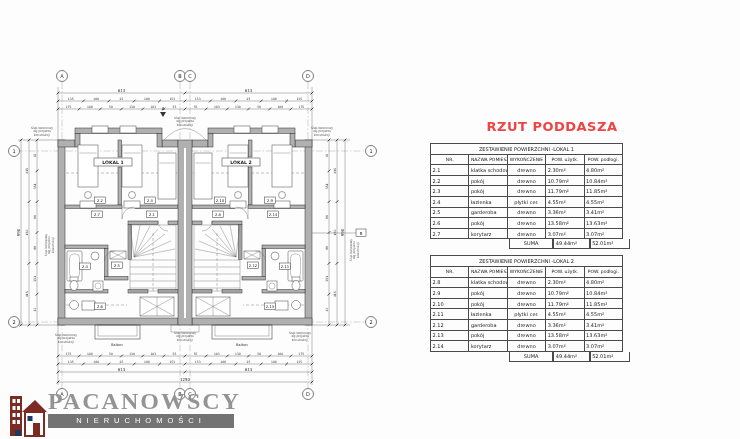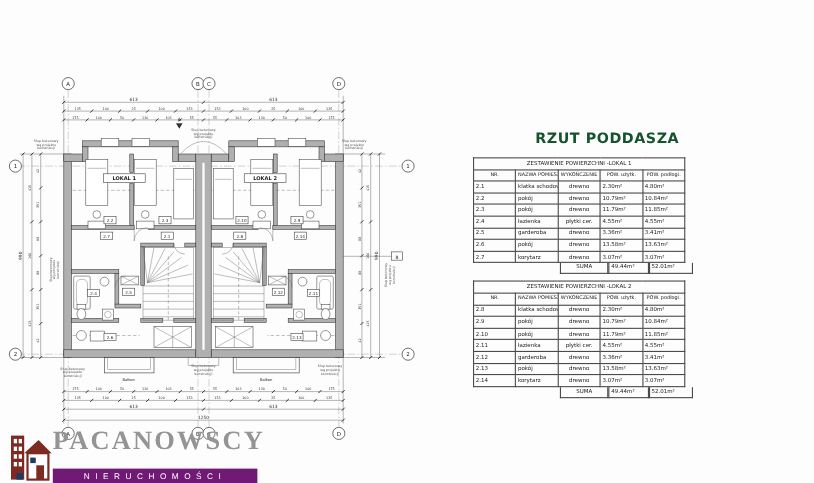--- a/index.html
+++ b/index.html
@@ -17,21 +17,21 @@
   .tick{stroke:#222;stroke-width:0.8;}
   .dimtxt{fill:#333;text-anchor:middle;font-family:"DejaVu Sans",sans-serif;}
   .lbl{fill:#1d1d1d;text-anchor:middle;font-family:"DejaVu Sans",sans-serif;}
   .ann{fill:#555;font-size:3px;text-anchor:middle;font-family:"DejaVu Sans",sans-serif;}
   .furn{stroke:#444;stroke-width:0.5;fill:#ffffff;}
   .tagbox{fill:#ffffff;stroke:#333;stroke-width:0.5;}
   .bubble{fill:#ffffff;stroke:#444;stroke-width:0.7;}
 
   
   .page-title{position:absolute;left:462px;top:119px;width:180px;text-align:center;
-    font-size:13px;font-weight:600;letter-spacing:0.5px;color:#14532d;}
+    font-size:13px;font-weight:600;letter-spacing:0.5px;color:#ef4444;}
   #tables{position:absolute;left:430px;top:143px;width:200px;}
   .tbl-wrap{margin-bottom:6px;}
   table.ztable{border-collapse:collapse;table-layout:fixed;width:193px;
     font-family:"DejaVu Sans",sans-serif;font-size:5px;color:#222;}
   table.ztable td{border:0.6px solid #4a4a4a;padding:0.5px 1.5px;height:8.6px;
     overflow:hidden;white-space:nowrap;}
   td.t-title{text-align:center;font-size:5px;height:7.5px;}
   td.t-head{text-align:center;font-size:4.5px;}
   td.c0{text-align:left;}
   td.c1{text-align:left;padding-left:4px;}
@@ -44,22 +44,22 @@
   .sum-c1{width:37px;text-align:left;}
   .sum-c2{width:41px;text-align:left;}
 
   
   .agency{position:absolute;left:6px;top:388px;width:240px;height:50px;}
   .agency-icon{position:absolute;left:2px;top:2px;}
   .agency-name{position:absolute;left:42px;top:0px;width:196px;
     font-family:"Liberation Serif","DejaVu Serif",serif;font-weight:bold;
     font-size:24px;letter-spacing:2px;color:#949494;}
   .agency-bar{position:absolute;left:42px;top:26px;width:186px;height:14px;
-    background:#701a75;color:#ffffff;font-size:7.5px;letter-spacing:5px;
-    text-align:center;line-height:14px;font-family:"Liberation Sans","DejaVu Sans",sans-serif;margin-top:12px;}
+    background:#737373;color:#ffffff;font-size:7.5px;letter-spacing:5px;
+    text-align:center;line-height:14px;font-family:"Liberation Sans","DejaVu Sans",sans-serif;}
   .portal{position:absolute;left:646px;top:398px;width:90px;height:30px;}
   .portal-icon{position:absolute;left:0;top:3px;}
   .portal-name{position:absolute;left:21px;top:0px;font-family:"Liberation Sans","DejaVu Sans",sans-serif;
     font-weight:bold;font-size:18px;color:#8e8e8e;}
 </style>
 </head>
 <body>
 
 <div id="stage">
 

